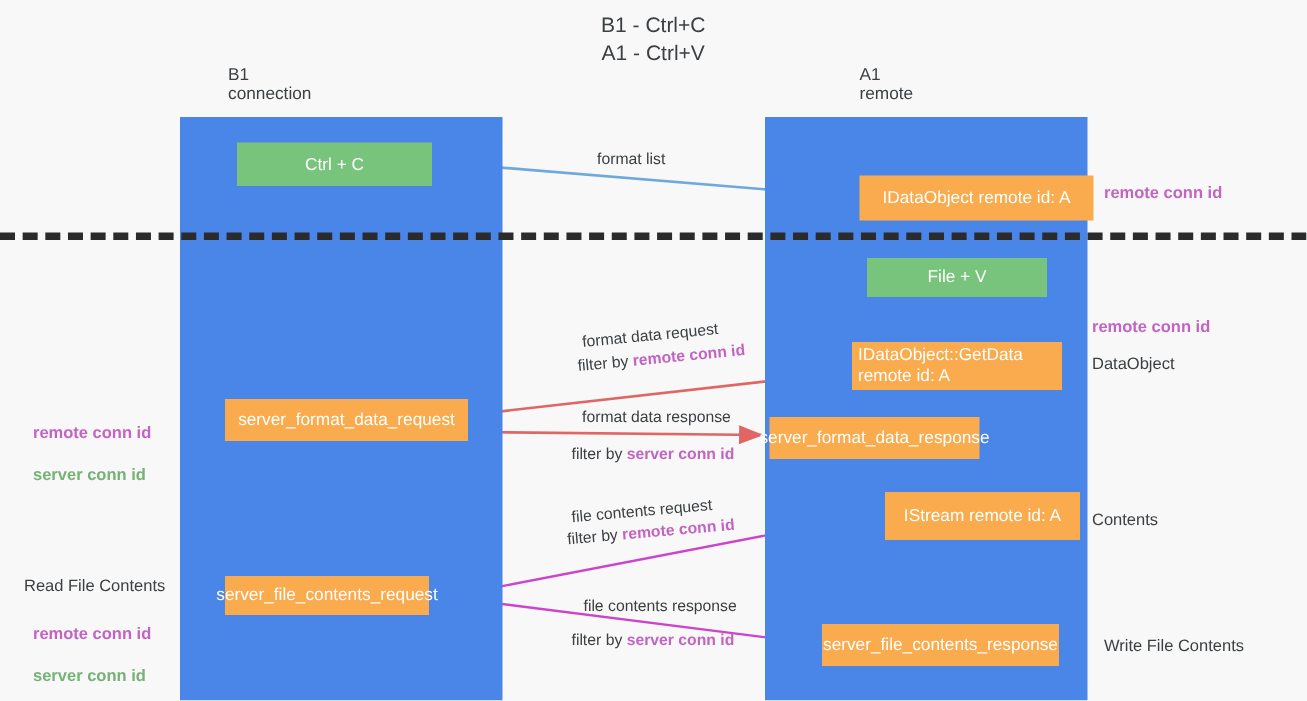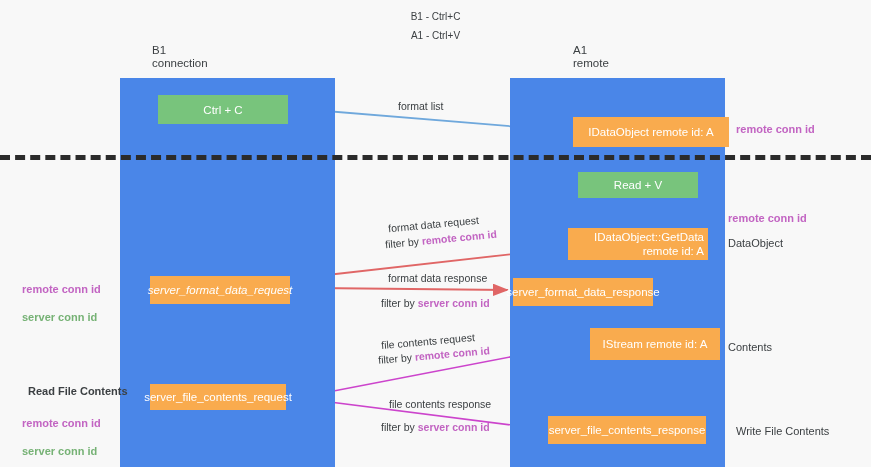--- a/index.html
+++ b/index.html
@@ -37,47 +37,47 @@
     white-space: pre-line;
   }
   #head-b1 { left: 152px; top: 44px; width: 130px; }
   #head-a1 { left: 573px; top: 44px; width: 130px; }
 
   #title {
     position: absolute;
     left: 0; top: 7px;
     width: 871px;
     text-align: center;
-    font-size: 10px;
+    font-size: 14px;
     line-height: 19px;
     color: #3c4043;
     white-space: pre-line;
   }
 
   .node {
     position: absolute;
     box-sizing: border-box;
     display: flex;
     flex-direction: column;
     align-items: center;
     justify-content: center;
     color: #ffffff;
     font-size: 11.5px;
     line-height: 14px;
-    text-align: right;
+    text-align: left;
     padding: 2px 4px;
   }
   .node.green  { background: #78c47c; }
   .node.orange { background: #f9ab4e; }
 
   #n-ctrlc  { left: 158px; top: 95px;  width: 130px; height: 29px; }
   #n-idata  { left: 573px; top: 117px; width: 156px; height: 30px; }
   #n-ctrlv  { left: 578px; top: 172px; width: 120px; height: 26px; }
   #n-getdata{ left: 568px; top: 228px; width: 140px; height: 32px; }
-  #n-sfdreq { left: 150px; top: 276px; width: 140px; height: 28px; font-style: italic; }
+  #n-sfdreq { left: 150px; top: 266px; width: 162px; height: 28px; }
   #n-sfdres { left: 513px; top: 278px; width: 140px; height: 28px; }
   #n-istream{ left: 590px; top: 328px; width: 130px; height: 32px; }
   #n-sfcreq { left: 150px; top: 384px; width: 136px; height: 26px; }
   #n-sfcres { left: 548px; top: 416px; width: 158px; height: 28px; }
 
   .side-label {
     position: absolute;
     font-size: 11px;
     line-height: 14px;
     color: #3c4043;
@@ -88,21 +88,21 @@
 
   .kw { font-weight: bold; }
   .kw-purple { color: #c264c2; }
   .kw-green  { color: #76b275; }
 
   #lbl-rc-top   { left: 736px; top: 122px; }
   #lbl-rc-mid   { left: 728px; top: 211px; }
   #lbl-dataobj  { left: 728px; top: 236px; }
   #lbl-istream  { left: 728px; top: 340px; }
   #lbl-writefc  { left: 736px; top: 424px; }
-  #lbl-readfc   { left: 28px;  top: 384px; font-weight: bold; }
+  #lbl-readfc   { left: 16px;  top: 384px; }
   #lbl-left-ids-mid { left: 22px; top: 268px; }
   #lbl-left-ids-bot { left: 22px; top: 402px; }
 
   .edge-label {
     position: absolute;
     font-size: 10.5px;
     line-height: 13px;
     color: #3c4043;
     white-space: nowrap;
   }
@@ -165,21 +165,21 @@
 A1 - Ctrl+V</div>
 
 <div class="col-head" id="head-b1">B1
 connection</div>
 <div class="col-head" id="head-a1">A1
 remote</div>
 
 <div class="node green" id="n-ctrlc">Ctrl + C</div>
 <div class="node orange" id="n-idata">IDataObject
 remote id: A</div>
-<div class="node green" id="n-ctrlv">Read + V</div>
+<div class="node green" id="n-ctrlv">File + V</div>
 <div class="node orange" id="n-getdata">IDataObject::GetData
 remote id: A</div>
 <div class="node orange" id="n-sfdreq">server_format_data_request</div>
 <div class="node orange" id="n-sfdres">server_format_data_response</div>
 <div class="node orange" id="n-istream">IStream
 remote id: A</div>
 <div class="node orange" id="n-sfcreq">server_file_contents_request</div>
 <div class="node orange" id="n-sfcres">server_file_contents_response</div>
 
 <div id="divider"></div>

